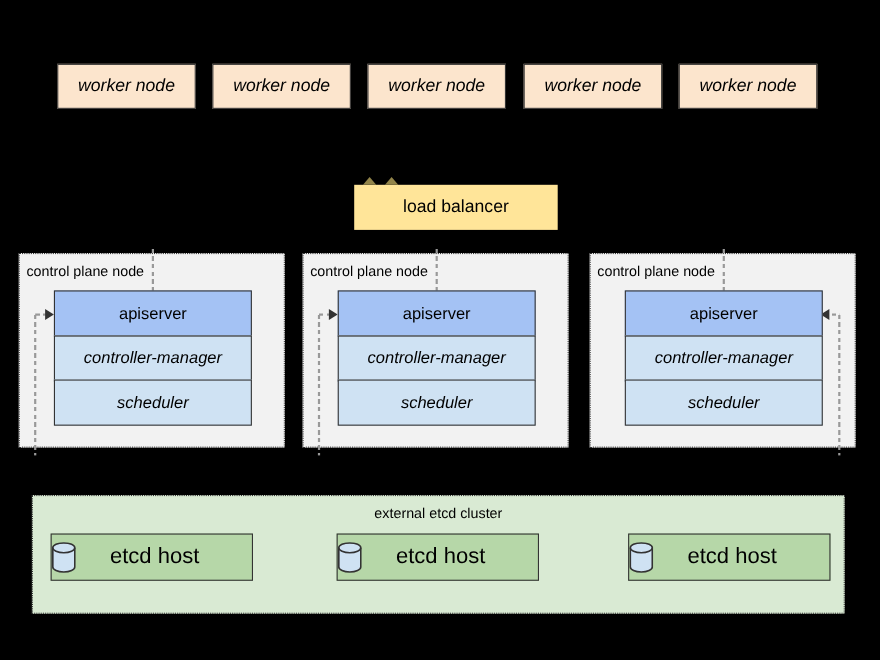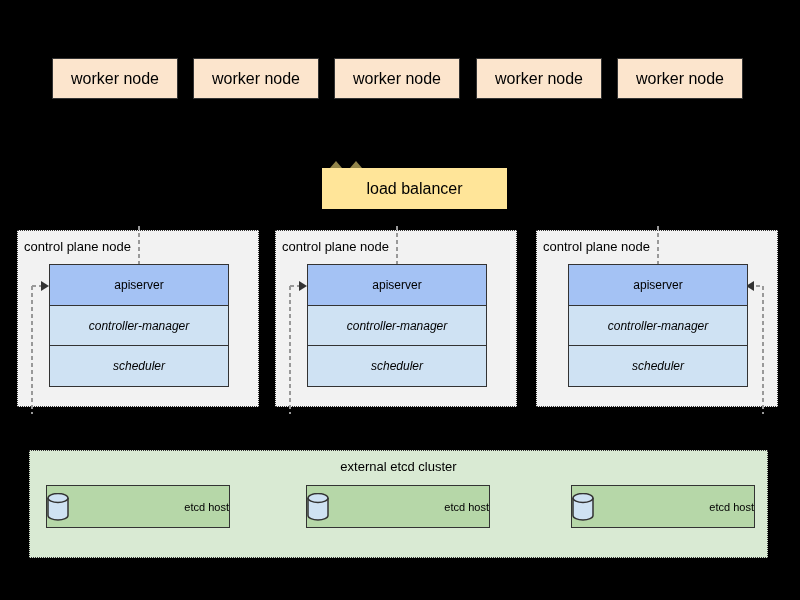--- a/index.html
+++ b/index.html
@@ -10,20 +10,21 @@
     color:var(--text,#000);
   }
   .abs{position:absolute;box-sizing:border-box;}
   
   .worker{
     top:58px;width:126px;height:41px;
     background:var(--worker-fill,#fce5cd);
     border:1.5px solid var(--border,#333);
     display:flex;align-items:center;justify-content:center;
     font-size:16px;
+    font-style:italic;
   }
   .w0{left:52px}.w1{left:193px}.w2{left:334px}.w3{left:476px}.w4{left:617px}
   
   .lb{
     left:322px;top:168px;width:185px;height:41px;
     background:var(--lb-fill,#ffe599);
     display:flex;align-items:center;justify-content:center;
     font-size:16px;
   }
   .lb-notch{
@@ -40,21 +41,21 @@
   }
   .cp0{left:17px}.cp1{left:275px}.cp2{left:536px}
   .cp-label{
     position:absolute;left:6px;top:8px;
     font-size:13px;white-space:nowrap;
   }
   .stack{position:absolute;left:31px;top:33px;width:180px;}
   .row{
     height:42px;border:1.4px solid var(--border,#333);
     display:flex;align-items:center;justify-content:center;
-    font-size:12px;background:var(--component-fill,#cfe2f3);
+    font-size:15px;background:var(--component-fill,#cfe2f3);
     box-sizing:border-box;
   }
   .row + .row{margin-top:-1.4px;font-style:italic;}
   .row.api{background:var(--apiserver-fill,#a4c2f4);}
   
   .dash-v{
     position:absolute;width:2px;
     background:repeating-linear-gradient(to bottom,var(--line,#999) 0 4px,transparent 4px 7px);
   }
   .dash-h{
@@ -82,22 +83,22 @@
     padding-left:42px;
   }
   .etcd-label{
     position:absolute;top:8px;left:0;width:100%;
     text-align:center;font-size:13px;
   }
   .etcd-host{
     position:absolute;top:34px;width:182px;height:41px;
     background:var(--etcd-host-fill,#b6d7a8);
     border:1.5px solid var(--border,#333);
-    display:flex;align-items:center;justify-content:space-between;gap:31px;
-    font-size:11px;
+    display:flex;align-items:center;justify-content:flex-start;gap:31px;
+    font-size:20px;
   }
   .e0{left:16px}.e1{left:276px}.e2{left:541px}
   .cyl{display:block;}
   .cyl path,.cyl ellipse{
     fill:var(--cylinder-fill,#cfe2f3);
     stroke:var(--border,#333);stroke-width:1.5;
   }
 </style>
 </head>
 <body>

